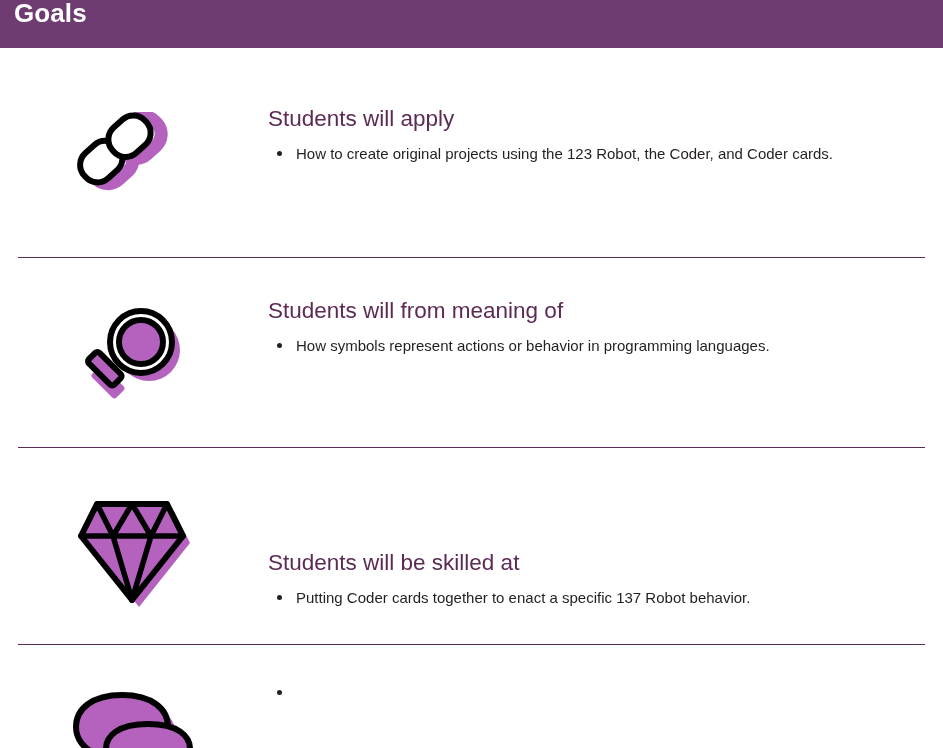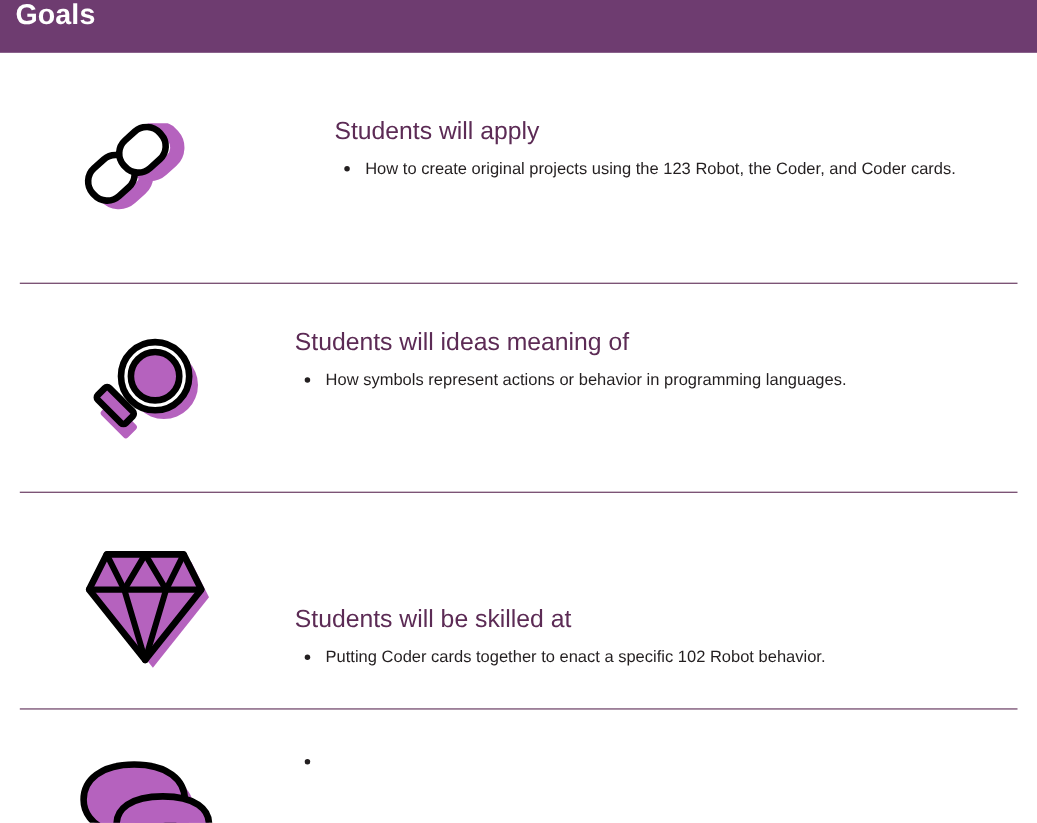--- a/index.html
+++ b/index.html
@@ -94,21 +94,21 @@
 
   
   .goal-divider {
     height: 1px;
     background: #5C2B55;
     margin-left: 18px;
     margin-right: 18px;
   }
 
   
-  .row-pad-1 { padding-top: 44px; padding-bottom: 40px; gap: 36px; }
+  .row-pad-1 { padding-top: 44px; padding-bottom: 40px; }
   .row-pad-2 { padding-top: 40px; padding-bottom: 38px; }
   .row-pad-3 { padding-top: 38px; padding-bottom: 34px; align-items: flex-end; }
   .row-pad-4 { padding-top: 36px; padding-bottom: 35px; }
 </style>
 </head>
 <body>
 
 <div class="header-bar">
   <span class="header-title">Goals</span>
 </div>
@@ -155,21 +155,21 @@
 
         <g transform="rotate(45 33 70)">
           <rect x="9" y="61" width="36" height="15" rx="3" fill="#B562BE" stroke="#000000" stroke-width="6"></rect>
         </g>
 
         <circle cx="66" cy="38" r="31" fill="#ffffff" stroke="#000000" stroke-width="6"></circle>
         <circle cx="66" cy="38" r="22" fill="#B562BE" stroke="#000000" stroke-width="6"></circle>
       </svg>
     </div>
     <div class="goal-text-cell">
-      <h2 class="goal-heading">Students will ideas meaning of</h2>
+      <h2 class="goal-heading">Students will from meaning of</h2>
       <ul class="goal-list">
         <li>
           <span class="bullet-dot"></span>
           <span>How symbols represent actions or behavior in programming languages.</span>
         </li>
       </ul>
     </div>
   </div>
   <div class="goal-divider"></div>
 
@@ -192,21 +192,21 @@
           <line x1="61" y1="12" x2="42" y2="44"></line>
           <line x1="61" y1="12" x2="80" y2="44"></line>
         </g>
       </svg>
     </div>
     <div class="goal-text-cell">
       <h2 class="goal-heading">Students will be skilled at</h2>
       <ul class="goal-list">
         <li>
           <span class="bullet-dot"></span>
-          <span>Putting Coder cards together to enact a specific 102 Robot behavior.</span>
+          <span>Putting Coder cards together to enact a specific 137 Robot behavior.</span>
         </li>
       </ul>
     </div>
   </div>
   <div class="goal-divider"></div>
 
   <div class="goal-row row-pad-4">
     <div class="goal-icon-cell">
       <svg width="128" height="100" viewBox="0 0 128 100" aria-hidden="true">
 

